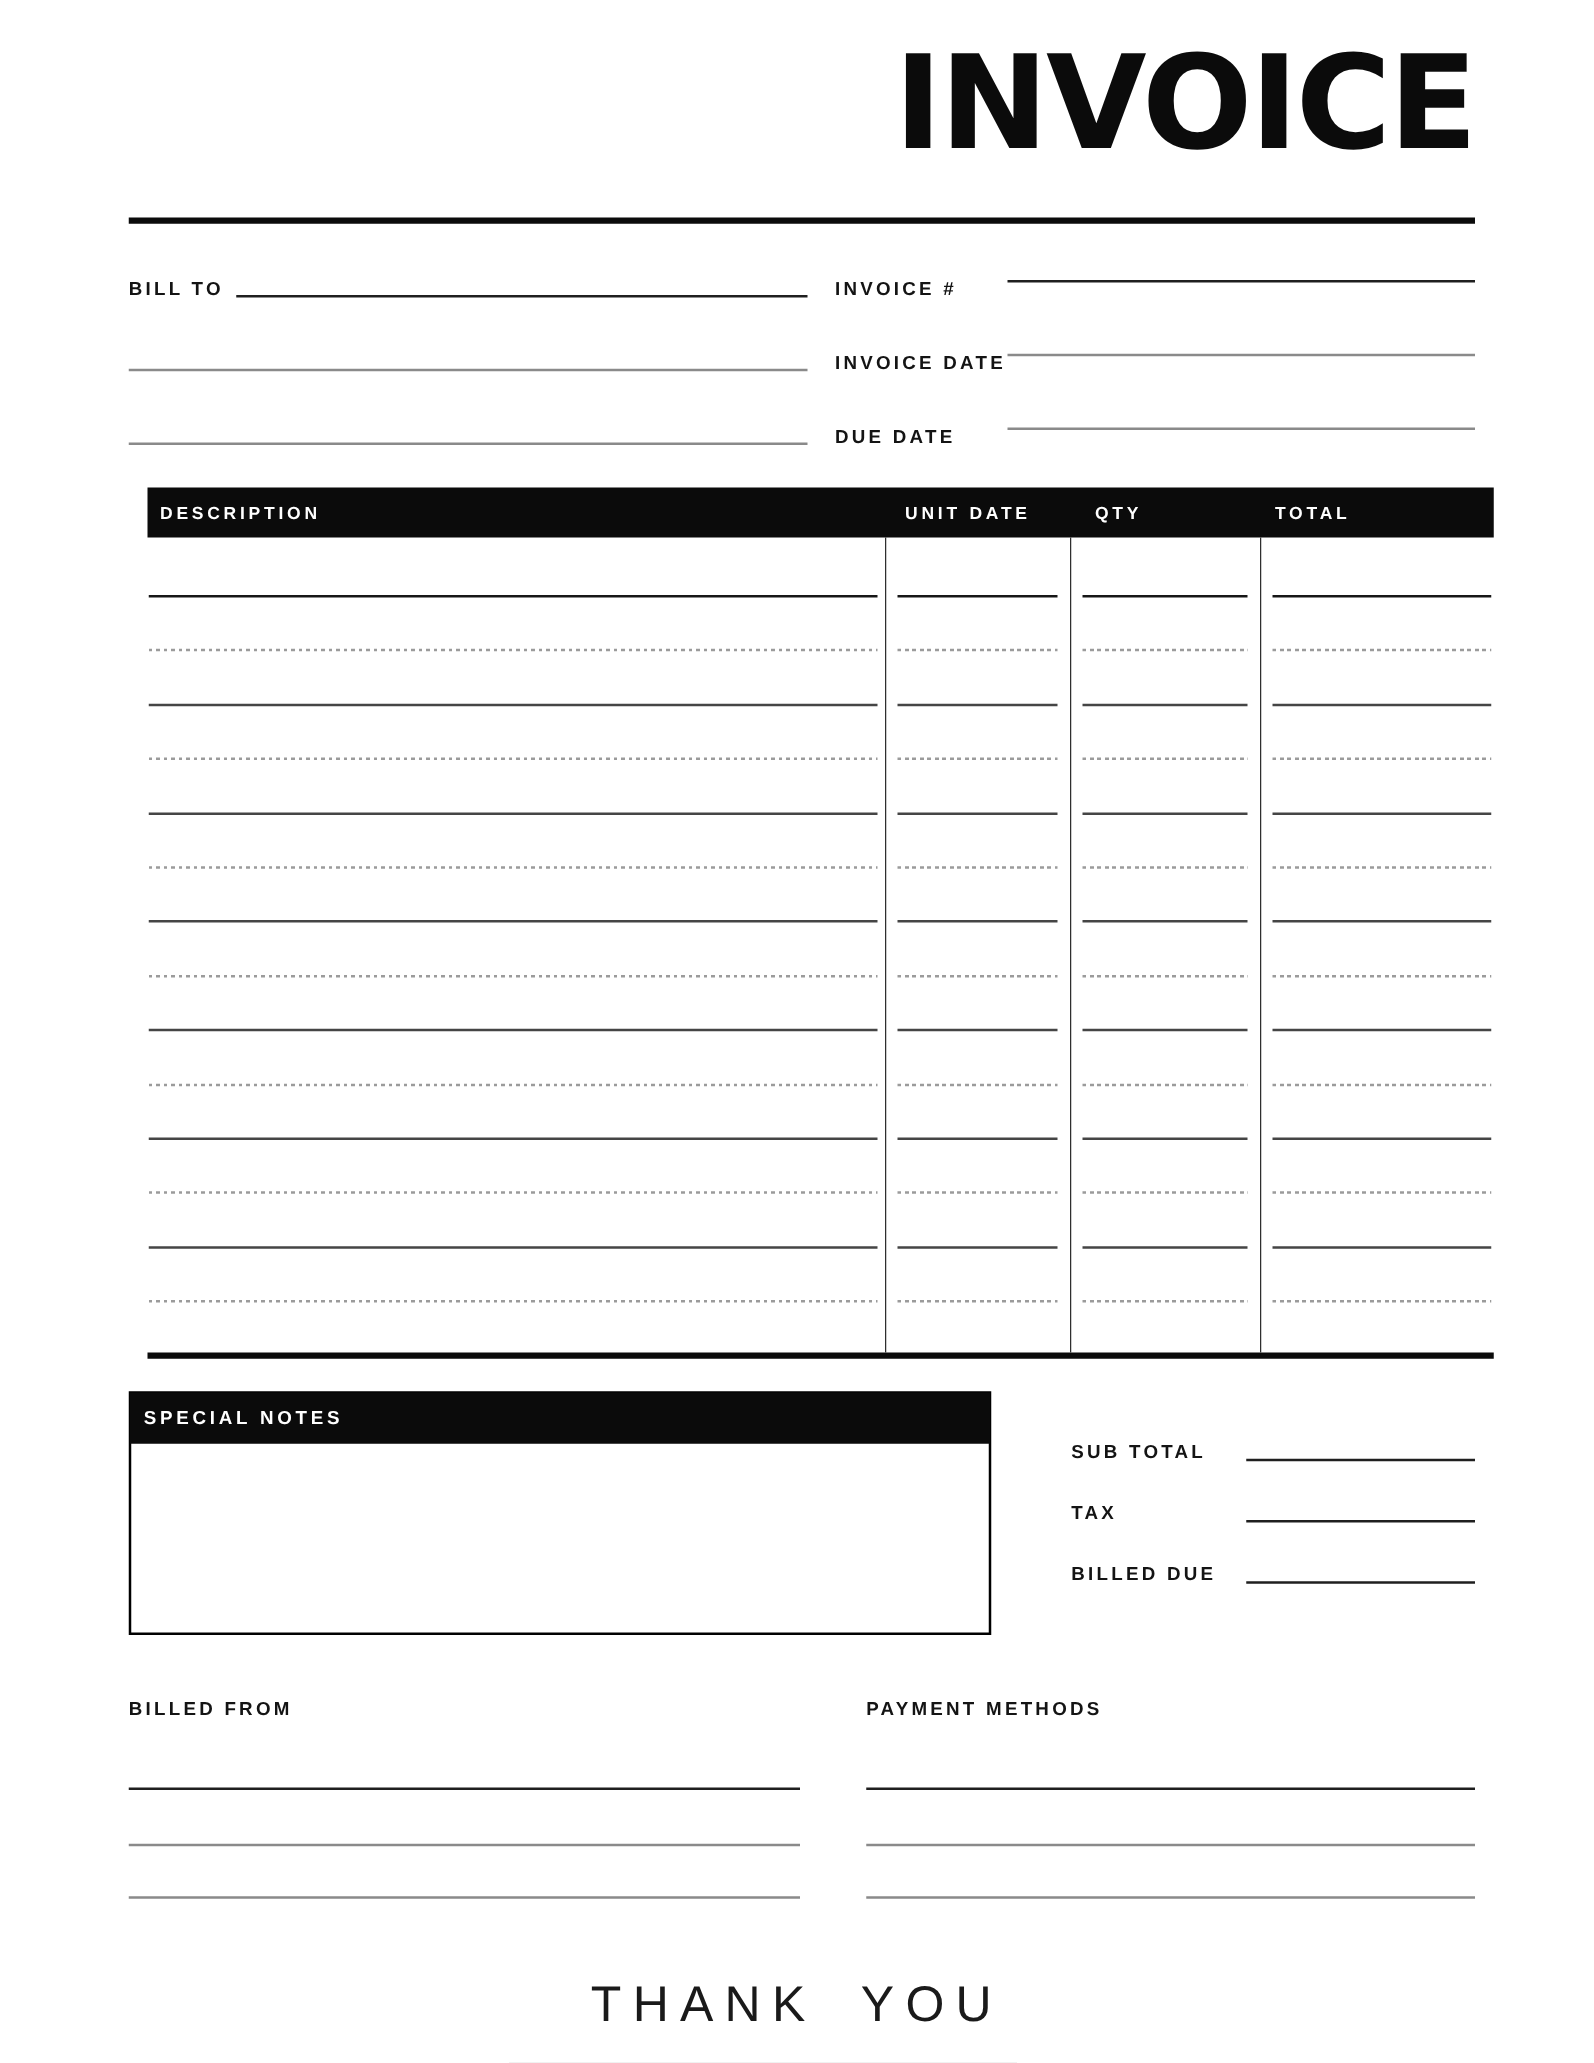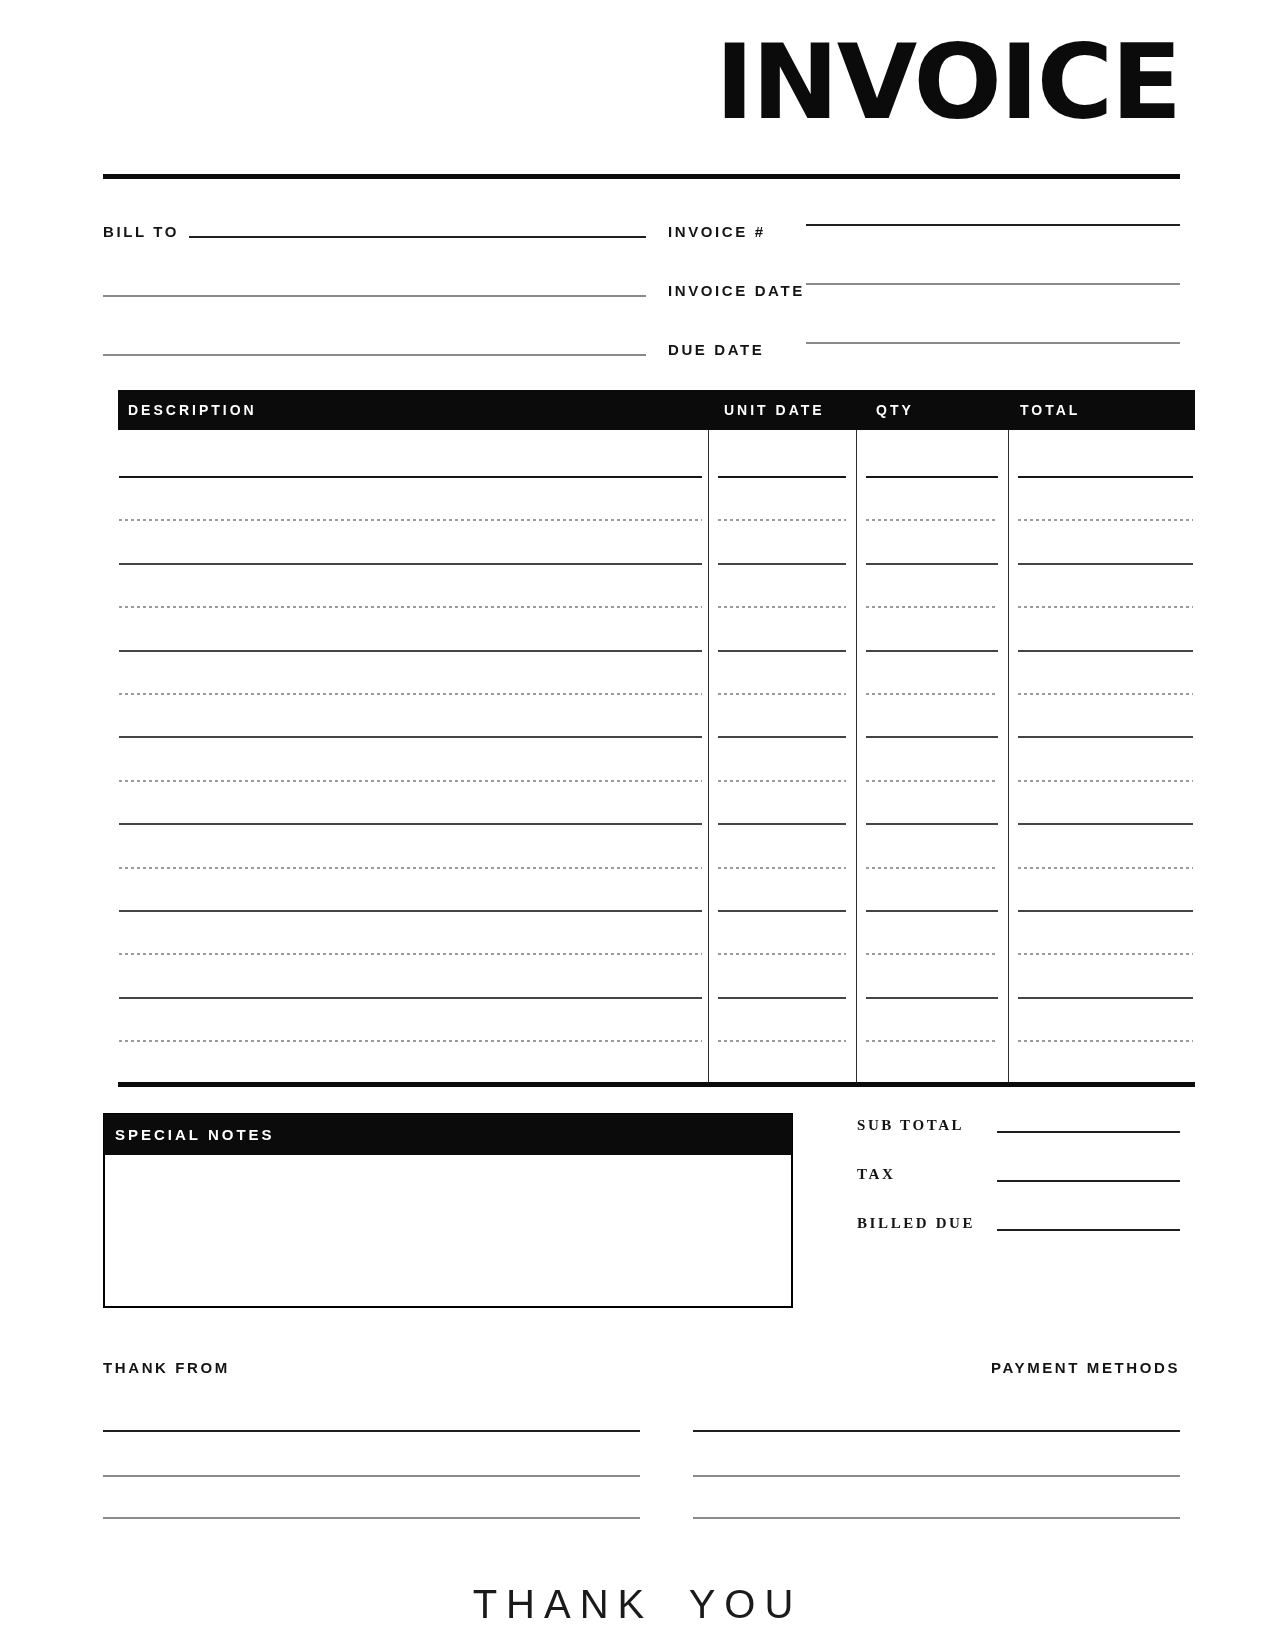--- a/index.html
+++ b/index.html
@@ -61,29 +61,29 @@
   
   .notes{
     position:absolute;top:1113px;left:103px;width:690px;height:195px;
     border:2px solid #000000;box-sizing:border-box;background:#ffffff;
   }
   .notes-head{height:41px;background:#0b0b0b;display:flex;align-items:center;margin:-1px;}
   .notes-head .lbl{color:#ffffff;padding-left:11px;letter-spacing:3px;}
   .notes-body{height:150px;}
 
   
-  .totals{position:absolute;top:1084px;left:857px;width:323px;font-family:Liberation Serif, serif;}
+  .totals{position:absolute;top:1120px;left:857px;width:323px;}
   .tot-row{display:flex;height:49px;align-items:flex-end;}
   .tot-row .lbl{width:140px;}
   .tot-row .fline{margin-bottom:0;}
 
   
   .footer{position:absolute;top:1360px;left:103px;width:1077px;display:flex;}
   .fcol-left{width:537px;}
-  .fcol-right{width:487px;margin-left:53px;text-align:right;}
+  .fcol-right{width:487px;margin-left:53px;}
   .footer .lbl{display:block;}
   .bline{height:0;border-bottom:2px solid #1f1f1f;}
   .bline.soft{border-bottom-color:#8a8a8a;}
   .bline.m1{margin-top:55px;}
   .bline.m2{margin-top:43px;}
   .bline.m3{margin-top:40px;}
 
   
   .thanks{
     position:absolute;top:1582px;left:0;width:100%;text-align:center;
@@ -358,21 +358,21 @@
       <div class="fline"></div>
     </div>
     <div class="tot-row">
       <span class="lbl">BILLED DUE</span>
       <div class="fline"></div>
     </div>
   </div>
 
   <div class="footer">
     <div class="fcol-left">
-      <span class="lbl">THANK FROM</span>
+      <span class="lbl">BILLED FROM</span>
       <div class="bline m1"></div>
       <div class="bline soft m2"></div>
       <div class="bline soft m3"></div>
     </div>
     <div class="fcol-right">
       <span class="lbl">PAYMENT METHODS</span>
       <div class="bline m1"></div>
       <div class="bline soft m2"></div>
       <div class="bline soft m3"></div>
     </div>

